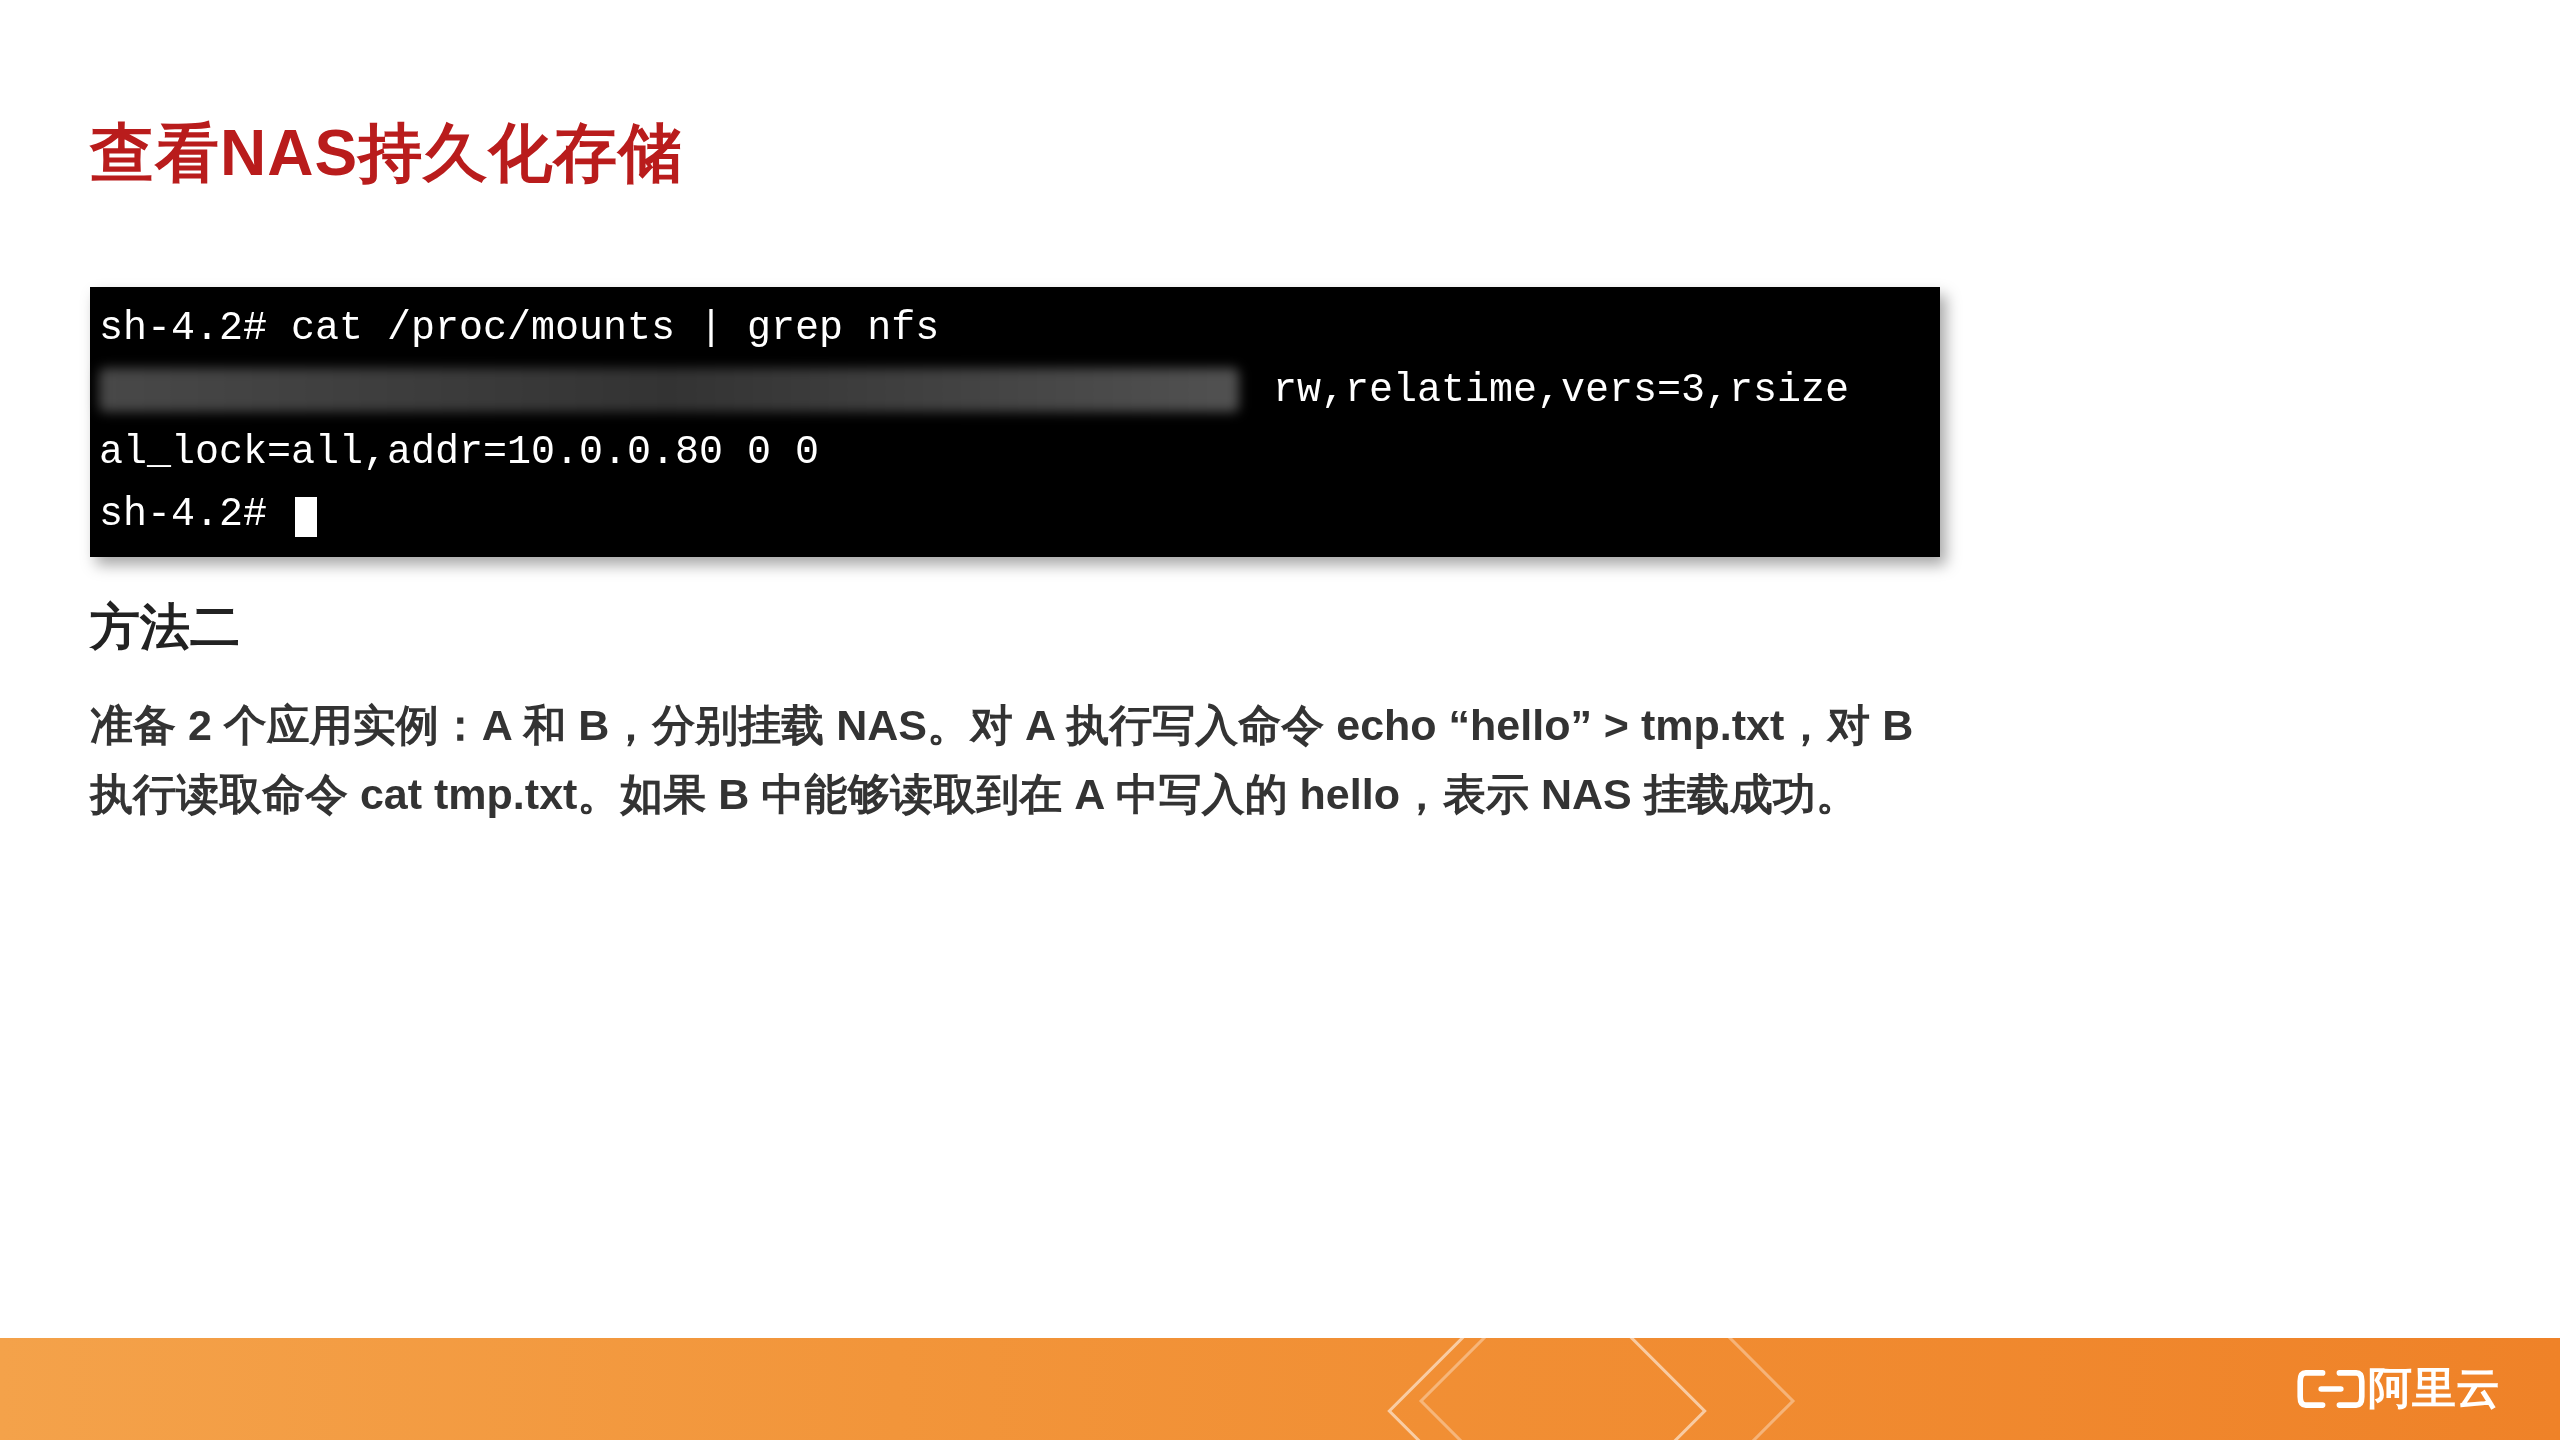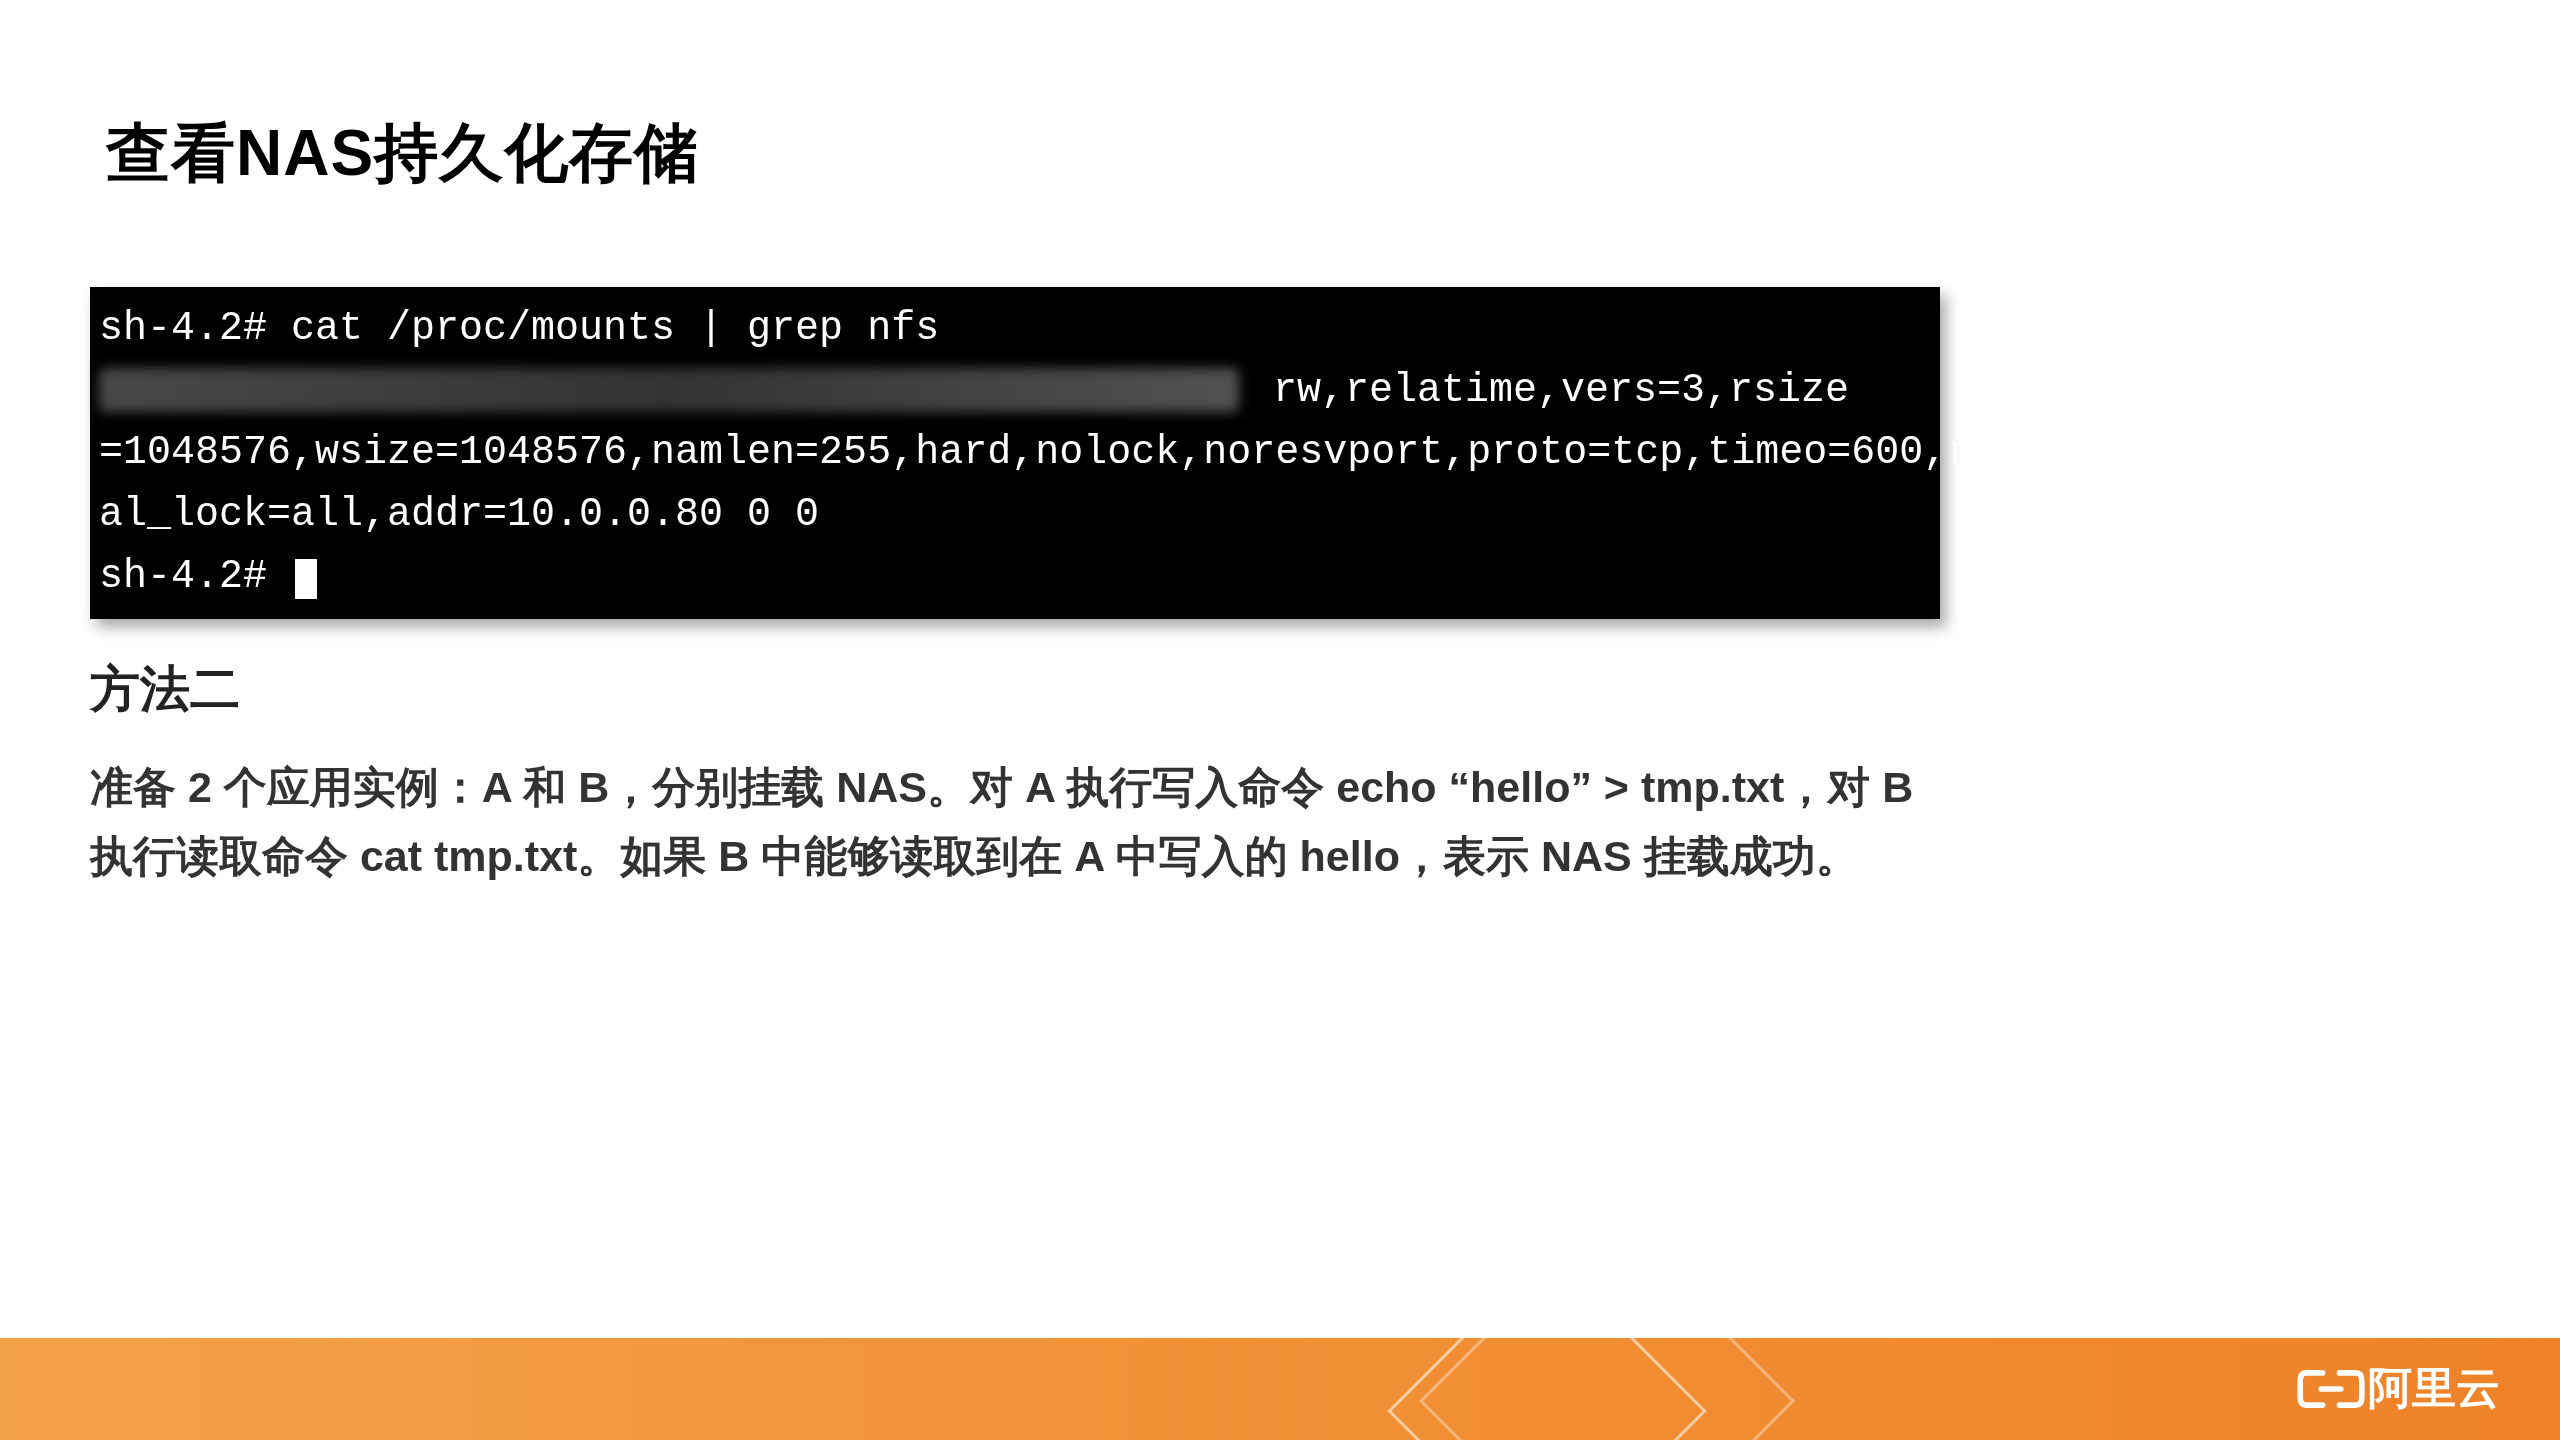--- a/index.html
+++ b/index.html
@@ -1,19 +1,19 @@
 <!DOCTYPE html>
 <html><head>
 <meta charset="utf-8">
 <style>
   * { margin: 0; padding: 0; box-sizing: border-box; }
   html, body { width: 2560px; height: 1440px; font-family: "PingFang SC", "Microsoft YaHei", "Hiragino Sans GB", sans-serif; background: #ffffff; overflow: hidden; }
   .slide { position: relative; width: 2560px; height: 1440px; background: #ffffff; }
   .content { position: absolute; left: 90px; top: 110px; right: 90px; }
-  .title { font-size: 64px; font-weight: 700; color: #000000; margin-bottom: 90px; letter-spacing: 1px; margin-left: 16px; }
+  .title { font-size: 64px; font-weight: 700; color: #b91c1c; margin-bottom: 90px; letter-spacing: 1px; }
   .subtitle { font-size: 50px; font-weight: 700; color: #222; margin-bottom: 30px; }
   .terminal-wrap { margin-bottom: 37px; }
   .terminal { background: #000; color: #fff; font-family: "Courier New", monospace; font-size: 40px; line-height: 1.55; padding: 8px 12px 8px 6px; border: 3px solid #000; box-shadow: 6px 8px 14px rgba(0,0,0,0.35); width: 1850px; position: relative; }
   .term-line { white-space: pre; }
   .blur-strip { display: inline-block; width: 1140px; height: 44px; vertical-align: middle; background: linear-gradient(90deg, rgba(80,80,80,0.9), rgba(60,60,60,0.85), rgba(90,90,90,0.9)); filter: blur(6px); border-radius: 6px; margin-right: 10px; }
   .cursor { display: inline-block; width: 22px; height: 40px; background: #fff; vertical-align: text-bottom; margin-left: 4px; }
   .method2-block { }
   .body-text { font-size: 43px; font-weight: 600; color: #333; line-height: 1.6; max-width: 1870px; margin-top: 30px; }
   .footer { position: absolute; left: 0; bottom: 0; width: 100%; height: 102px; background: linear-gradient(90deg, #f4a24a 0%, #f2953a 35%, #ef8228 100%); overflow: hidden; }
   .footer::before { content: ""; position: absolute; right: 900px; top: -40px; width: 220px; height: 220px; border: 3px solid rgba(255,255,255,0.55); transform: rotate(45deg); }
@@ -28,21 +28,20 @@
 <div class="slide">
   <div class="content">
 
     <h1 class="title">查看NAS持久化存储</h1>
 
     <div>
       <div class="terminal-wrap">
         <div class="terminal">
           <div class="term-line">sh-4.2# cat /proc/mounts | grep nfs</div>
           <div class="term-line"><span class="blur-strip"></span><span> rw,relatime,vers=3,rsize</span></div>
-          <div class="term-line">=1048576,wsize=1048576,namlen=255,hard,nolock,noresvport,proto=tcp,timeo=600,ret</div>
           <div class="term-line">al_lock=all,addr=10.0.0.80 0 0</div>
           <div class="term-line"><span>sh-4.2# </span><span class="cursor"></span></div>
         </div>
       </div>
     </div>
 
     <div class="method2-block">
       <h2 class="subtitle">方法二</h2>
       <p class="body-text">准备 2 个应用实例：A 和 B，分别挂载 NAS。对 A 执行写入命令 echo “hello” &gt; tmp.txt，对 B 执行读取命令 cat tmp.txt。如果 B 中能够读取到在 A 中写入的 hello，表示 NAS 挂载成功。</p>
     </div>

